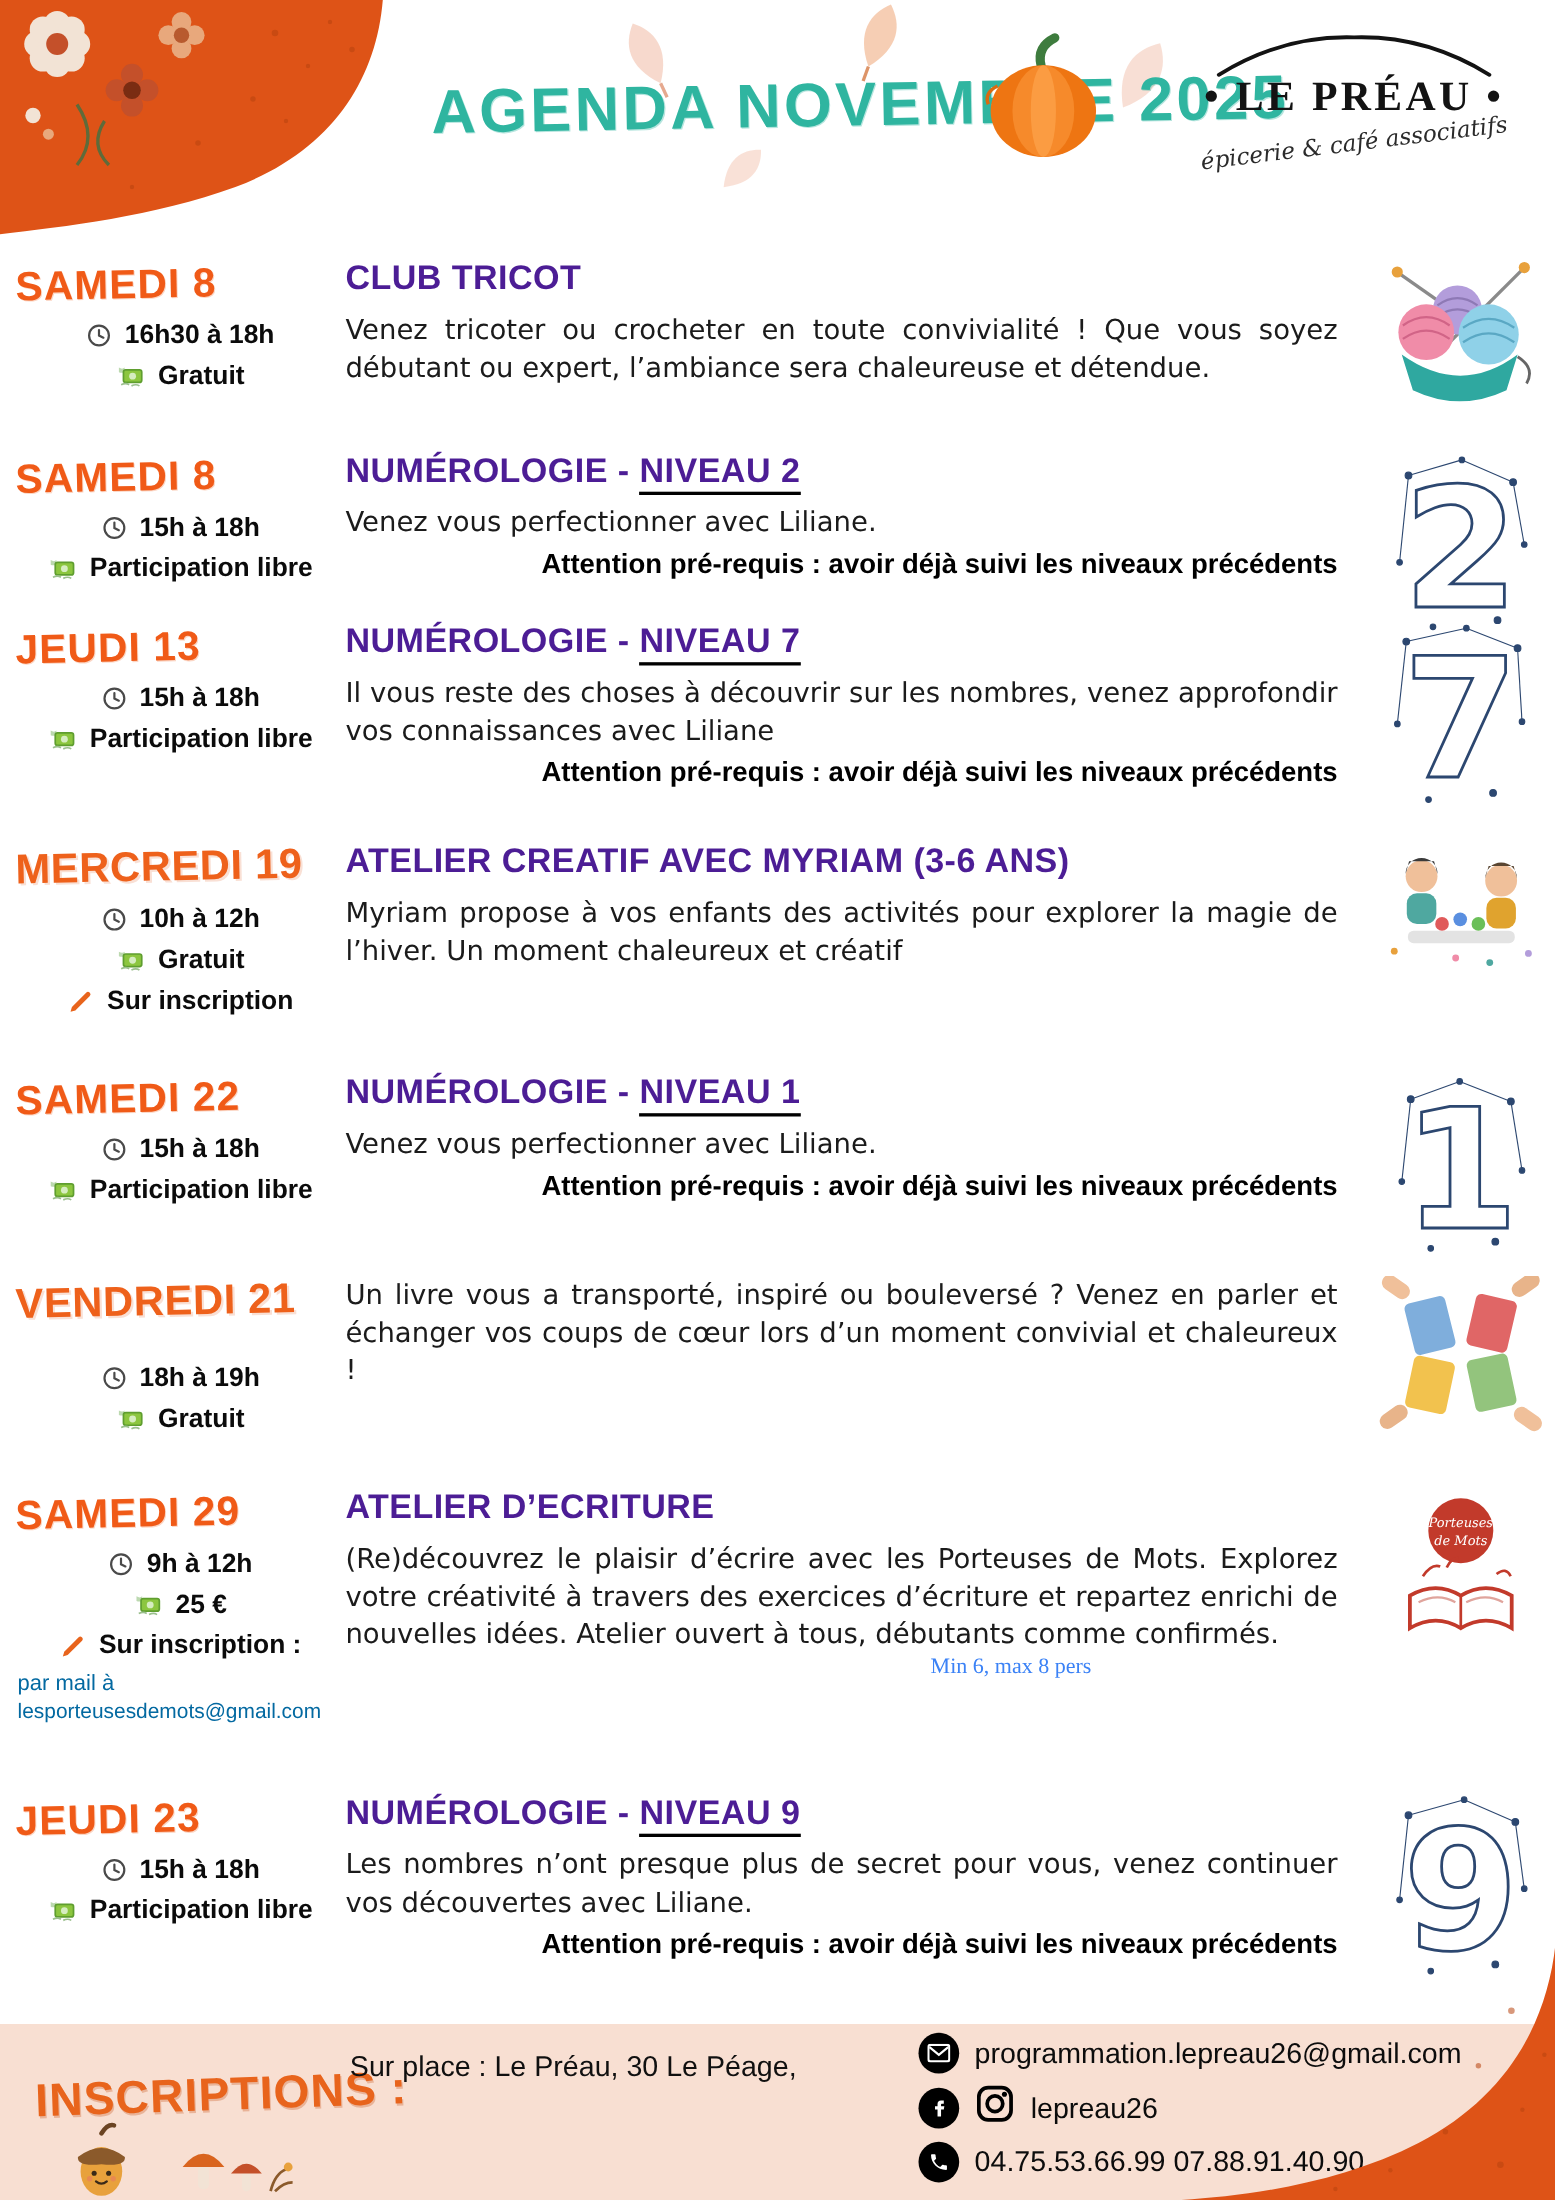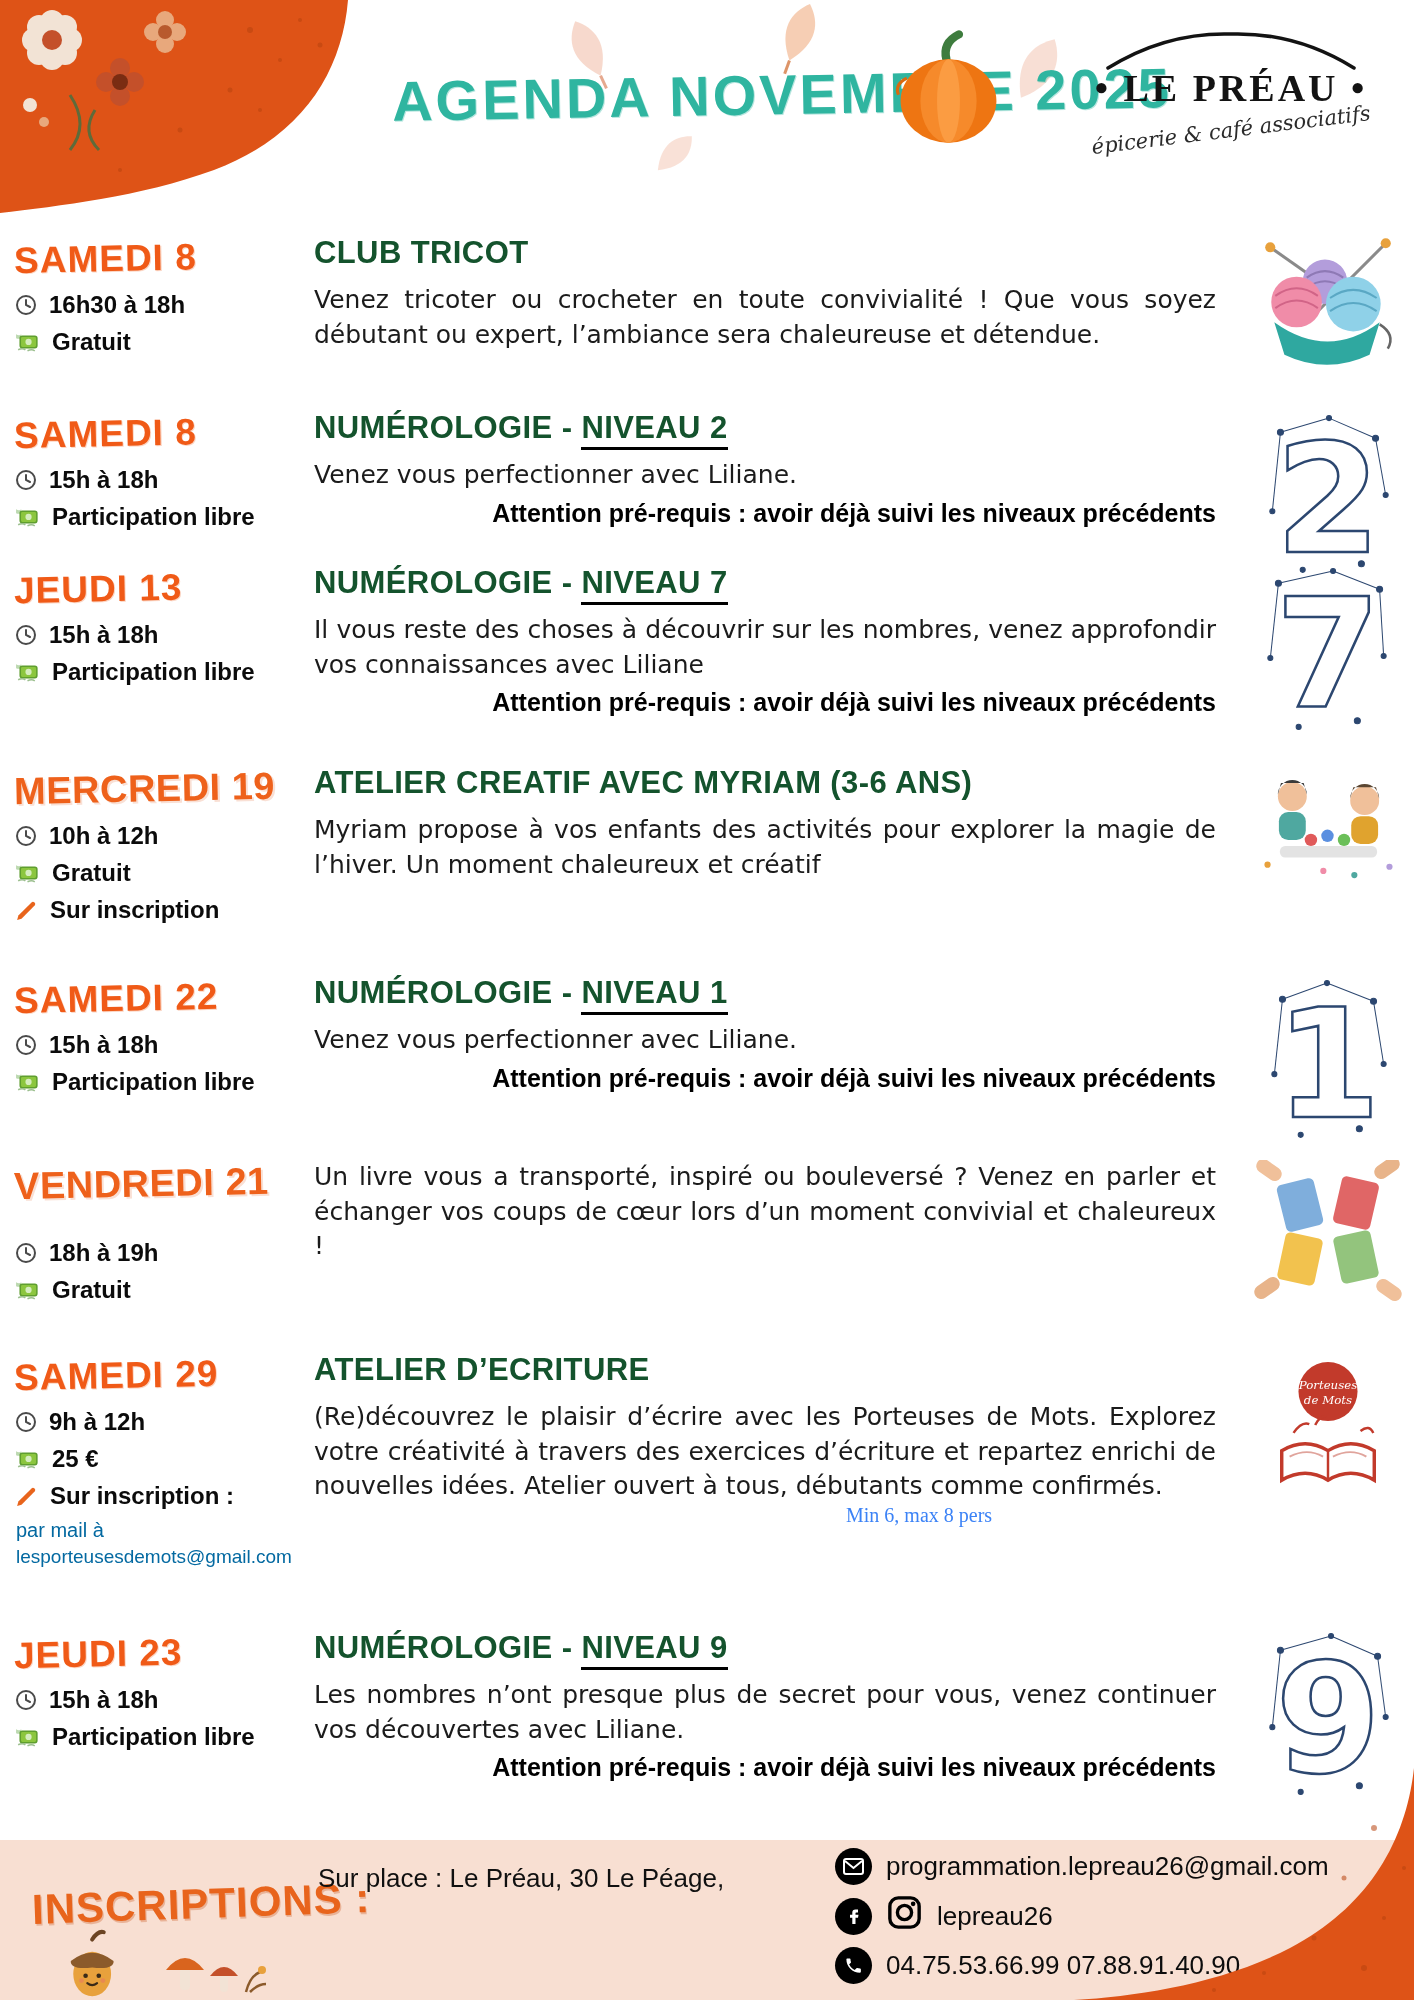--- a/index.html
+++ b/index.html
@@ -26,26 +26,26 @@
   .event { position:absolute; left:14px; right:0; display:flex; }
   .event-left { width:300px; flex:none; padding-top:2px; }
   .event-main { flex:1; padding-right:26px; position:relative; }
   .event-illo { width:172px; flex:none; display:flex; justify-content:center; align-items:flex-start; }
   .date { font-size:37px; font-weight:800; color:#F05A17; letter-spacing:1px;
     transform:rotate(-1.2deg); margin-bottom:12px; white-space:nowrap;
     text-shadow:1px 1px 0 rgba(240,90,23,.25); }
   .date--alt { font-size:38px; letter-spacing:0.5px; color:#EE611B;
     text-shadow:2px 2px 0 rgba(222,83,23,.18); }
   .info-line { display:flex; align-items:center; gap:11px; font-size:24px; font-weight:700;
-    color:#0b0b0b; margin:9px 0; }
+    color:#0b0b0b; margin:9px 0;justify-content:center; }
   .info-line .ic { flex:none; display:flex; }
   .info-sub { font-size:20px; color:#0369a1; margin:4px 0 0 2px; }
   .info-sub--sm { font-size:19px; }
   .gap-top { margin-top:34px; }
-  .event-title { font-size:31px; font-weight:800; color:#14532d; letter-spacing:.4px;
+  .event-title { font-size:31px; font-weight:800; color:#4c1d95; letter-spacing:.4px;
     margin-bottom:12px; white-space:nowrap; }
   .event-title .u { border-bottom:3px solid #000; padding-bottom:2px; margin-left:9px; }
   .event-desc { font-family:"DejaVu Sans", sans-serif; font-size:25px; line-height:1.38;
     color:#1b1b1b; text-align:justify; }
   .event-attention { font-size:25px; font-weight:700; color:#000; margin-top:6px;text-align:right; }
   .event-note { position:absolute; left:532px; top:152px; font-size:20px; color:#3b82f6;
     font-family:Liberation Serif, serif; }
 
   
   .footer { position:absolute; left:0; right:0; top:1840px; height:160px; background:#F8DFD2; z-index:1; }

